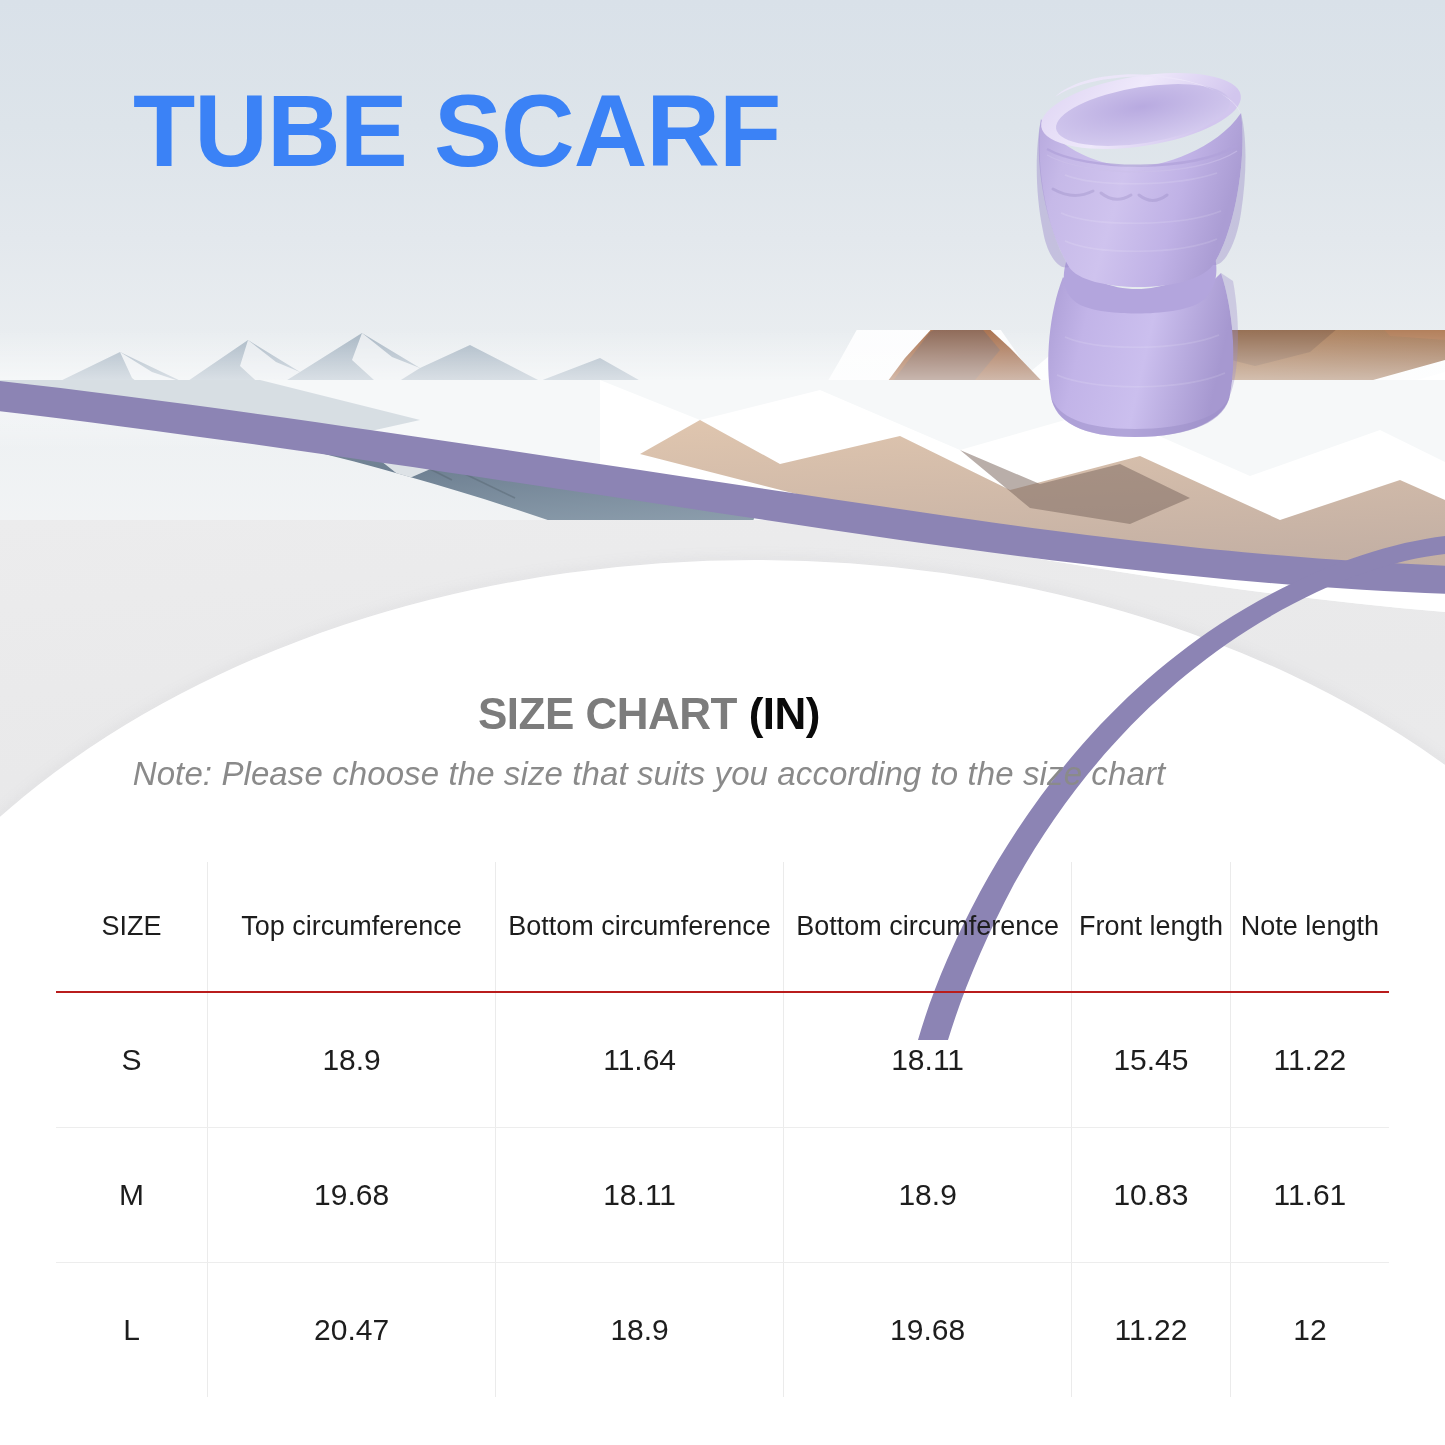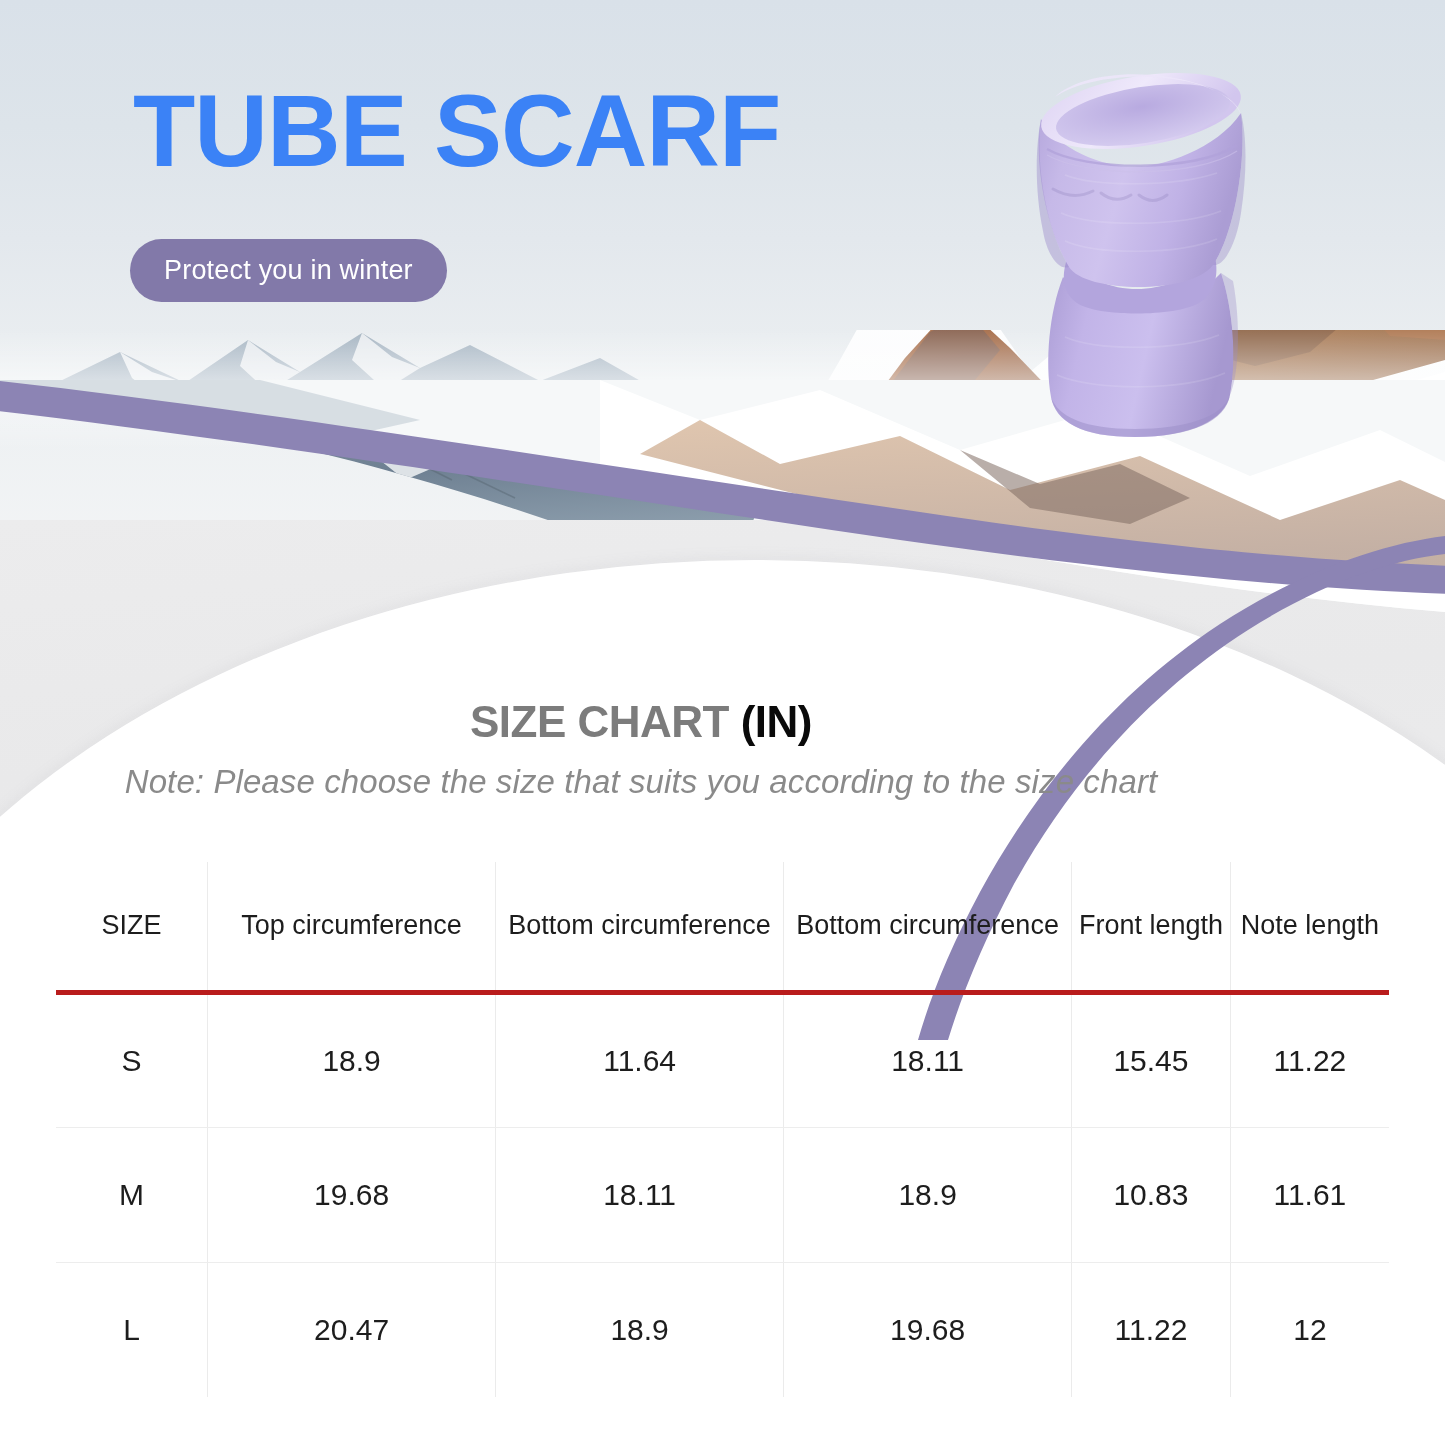--- a/index.html
+++ b/index.html
@@ -134,24 +134,23 @@
     position: absolute;
     left: 985px;
     top: 45px;
     width: 300px;
     height: 400px;
   }
 
   
   .chart-section {
     position: absolute;
-    left: 0;
+    left: 8px;
     top: 690px;
     width: 1282px;
-    margin-top: 8px;
   }
 
   .chart-title {
     text-align: center;
     font-size: 44px;
     font-weight: bold;
     color: #7c7c7c;
     letter-spacing: -.5px;
     line-height: 1.1;
   }
@@ -187,21 +186,21 @@
   .size-table th:last-child,
   .size-table td:last-child { border-right: none; }
   .size-table th:first-child,
   .size-table td:first-child { border-left: none; }
 
   .size-table thead th {
     height: 130px;
     font-size: 27px;
     line-height: 1.22;
     padding: 0 6px;
-    border-bottom: 5px solid #b91c1c;
+    border-bottom: 2px solid #b91c1c;
   }
 
   .size-table tbody td {
     height: 135px;
     font-size: 30px;
     border-bottom: 1px solid #ededed;
   }
   .size-table tbody tr:last-child td { border-bottom: none; }
 
   .col-size   { width: 150px; }
@@ -359,21 +358,20 @@
 
   <div class="white-panel"></div>
 
   <svg class="swoosh-bottom" viewBox="0 0 1445 520" preserveAspectRatio="none">
     <path d="M1445,16 C 1380,24 1300,52 1220,104 C 1120,170 1040,262 980,372
              C 950,428 930,478 918,520 L948,520 C 962,474 984,420 1014,364
              C 1074,256 1154,170 1248,110 C 1320,64 1390,40 1445,34 Z" fill="#8c84b4"></path>
   </svg>
 
   <div class="hero-title">TUBE SCARF</div>
-  <div class="hero-badge">Protect you in winter</div>
 
   <svg class="product" viewBox="0 0 300 400" preserveAspectRatio="none">
     <defs>
       <linearGradient id="fleece" x1="0" y1="0" x2="1" y2="0.25">
         <stop offset="0%" stop-color="#b6a8dd"></stop>
         <stop offset="18%" stop-color="#c6b9e8"></stop>
         <stop offset="48%" stop-color="#cfc3ee"></stop>
         <stop offset="76%" stop-color="#c0b2e6"></stop>
         <stop offset="100%" stop-color="#ab9dd4"></stop>
       </linearGradient>

